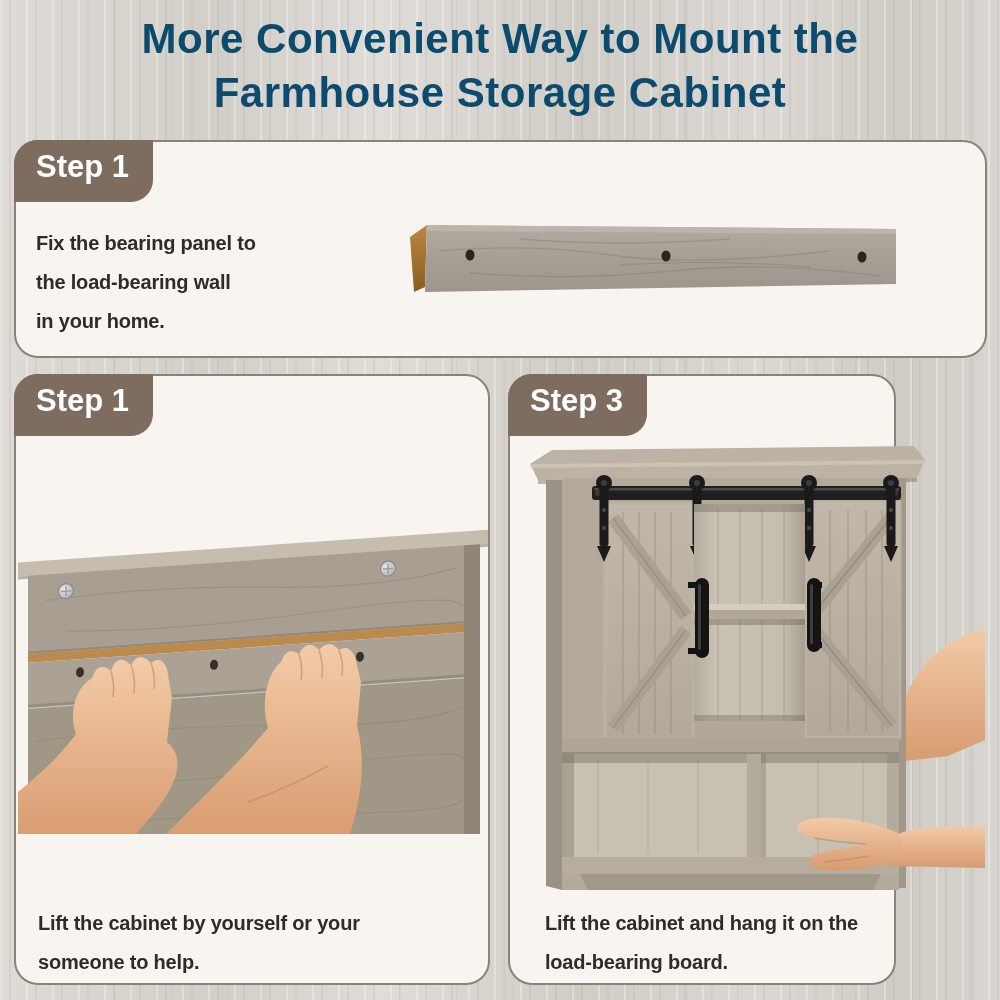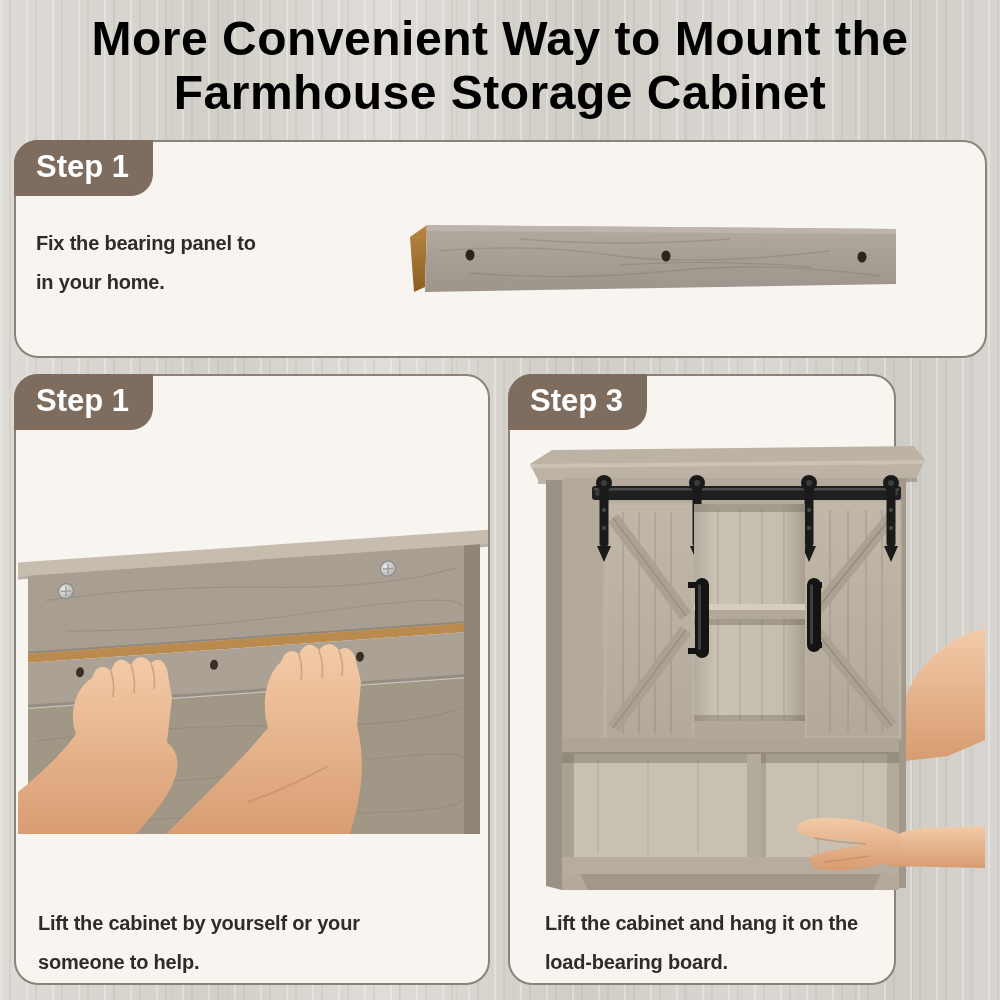--- a/index.html
+++ b/index.html
@@ -8,34 +8,34 @@
     font-family:"Liberation Sans", sans-serif;
     background-color:#d8d5d0;
     background-image:
       repeating-linear-gradient(90deg, rgba(255,255,255,.30) 0 2px, rgba(255,255,255,0) 2px 9px,
         rgba(125,120,112,.10) 9px 11px, rgba(255,255,255,0) 11px 26px),
       repeating-linear-gradient(90deg, rgba(110,105,98,.07) 0 1px, rgba(255,255,255,0) 1px 57px),
       linear-gradient(90deg,#dedbd6 0%,#d2cfc9 22%,#e0ddd8 38%,#d0cdc7 58%,#dbd8d3 76%,#cfccc6 90%,#d9d6d1 100%);
   }
   .title{
     position:absolute;left:0;top:12px;width:1000px;text-align:center;
-    color:#000000;font-weight:bold;font-size:48px;line-height:54px;letter-spacing:.5px;
+    color:#0c4a6e;font-weight:bold;font-size:42px;line-height:54px;letter-spacing:.5px;
   }
   .title span{display:block;}
   .panel{
     position:absolute;background:#f8f5f1;border:2px solid #8c8277;border-radius:24px;
     box-sizing:border-box;
   }
   .panel-step1{left:14px;top:140px;width:973px;height:218px;}
   .panel-step2{left:14px;top:374px;width:476px;height:611px;}
   .panel-step3{left:508px;top:374px;width:388px;height:611px;}
   .badge{
     position:absolute;left:-2px;top:-2px;height:54px;
     background:#7e6c5e;color:#ffffff;font-weight:bold;font-size:31px;
-    display:flex;align-items:center;padding:0 24px 2px 22px;
+    display:flex;align-items:center;padding:0 24px 8px 22px;
     border-radius:24px 0 22px 0;
   }
   .step-text{
     position:absolute;color:#2e2c2a;font-weight:bold;font-size:20px;line-height:39px;
     letter-spacing:-.2px;white-space:nowrap;
   }
   .step-text span{display:block;}
   .t1{left:20px;top:82px;}
   .t2{left:22px;top:528px;}
   .t3{left:22px;top:528px;margin-left:13px;}
@@ -49,20 +49,21 @@
 
 <div class="title">
   <span>More Convenient Way to Mount the</span>
   <span>Farmhouse Storage Cabinet</span>
 </div>
 
 <div class="panel panel-step1">
   <div class="badge">Step 1</div>
   <div class="step-text t1">
     <span>Fix the bearing panel to</span>
+    <span>the load-bearing wall</span>
     <span>in your home.</span>
   </div>
 
   <svg class="board-svg" viewBox="0 0 486 73">
     <defs>
       <linearGradient id="bevelG" x1="0" y1="0" x2="0" y2="1">
         <stop offset="0" stop-color="#bb8742"></stop>
           <stop offset="1" stop-color="#8a5d22"></stop>
       </linearGradient>
       <linearGradient id="boardG" x1="0" y1="0" x2="0" y2="1">

